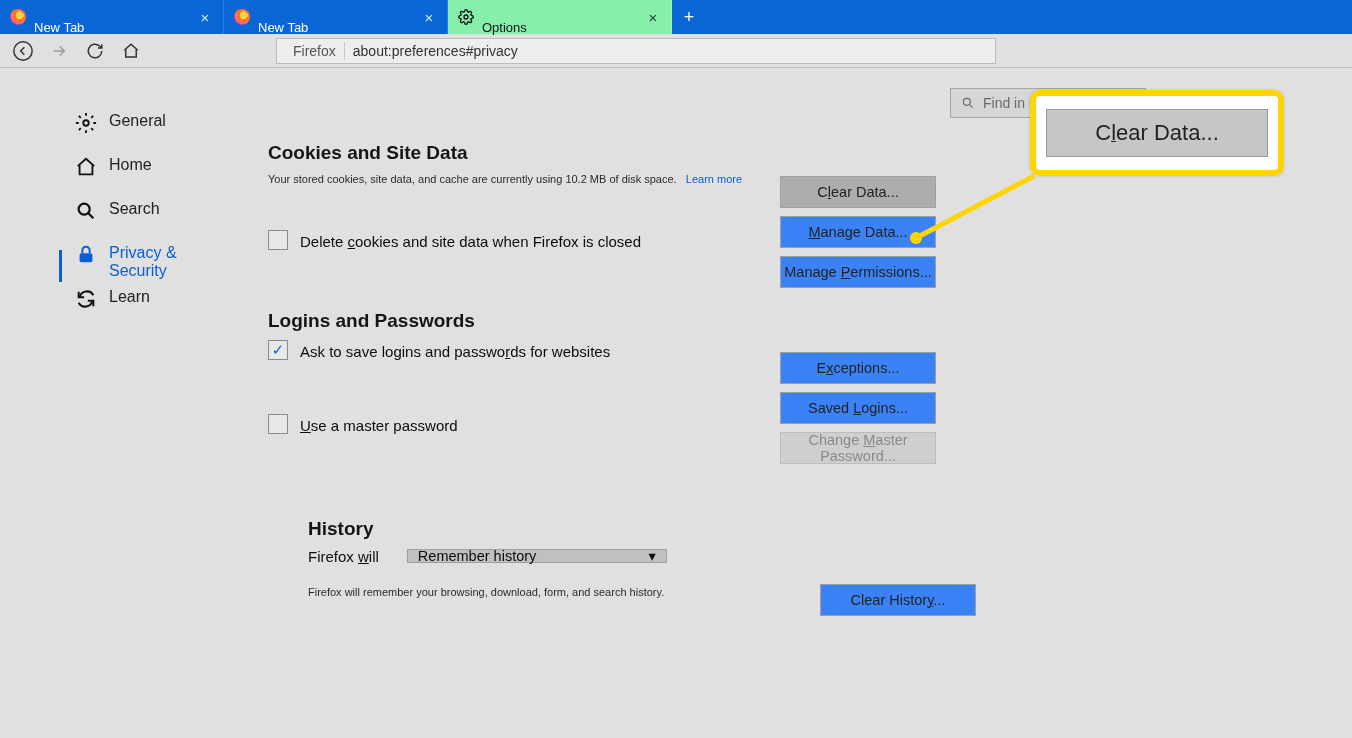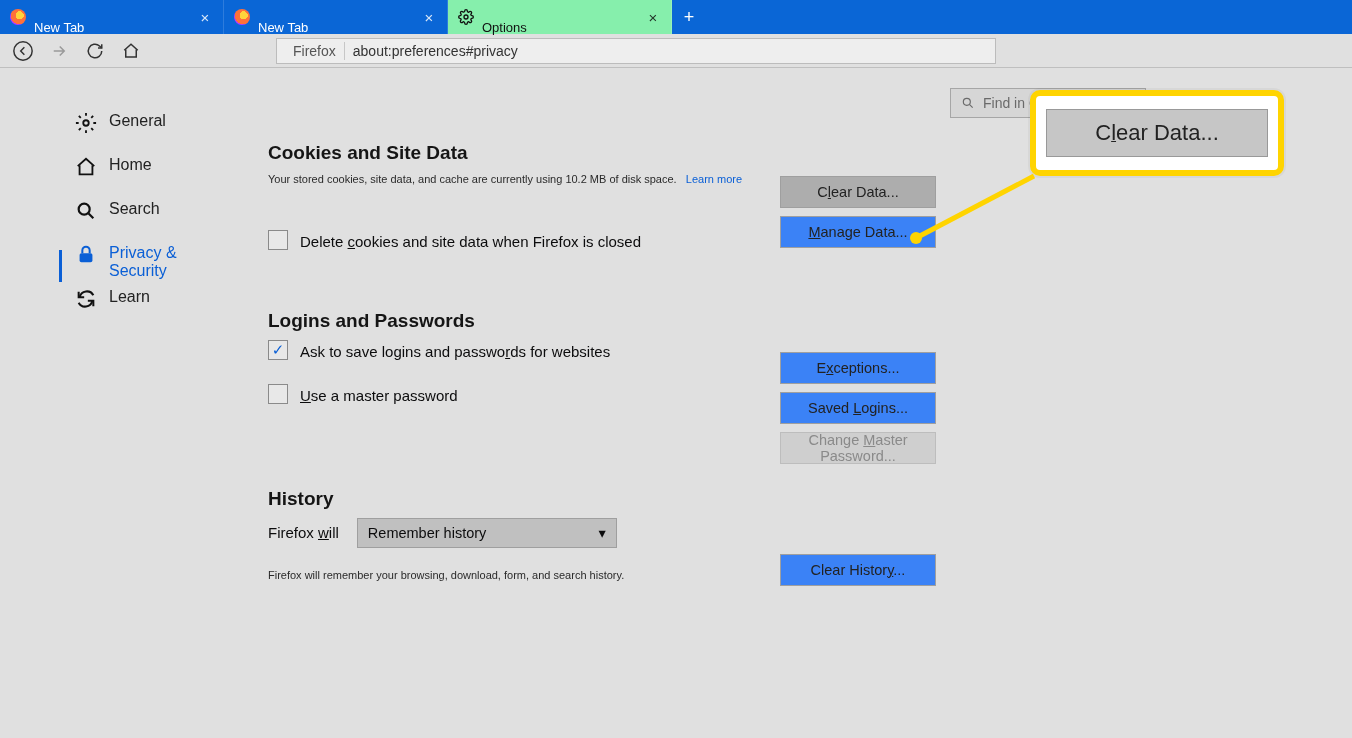--- a/index.html
+++ b/index.html
@@ -35,22 +35,22 @@
   .searchbox { width:196px; height:30px; border:1px solid #a6a6a6; background:#d6d6d6; display:flex; align-items:center; gap:8px; padding:0 10px; color:#6a6a6a; font-size:14px; }
   .section-title { font-size:19px; font-weight:600; margin:24px 0 8px; color:#151515; }
   .desc { font-size:11px; color:#2a2a2a; max-width:510px; line-height:1.45; }
   .link { color:#0a5fd6; }
   .right-col { position:absolute; left:512px; display:flex; flex-direction:column; gap:8px; }
   .btn { width:156px; height:32px; border:1px solid #9f9f9f; background:#3b82f6; display:flex; align-items:center; justify-content:center; font-size:14.5px; color:#222; text-align:center; }
   .btn.primary { background:#adadad; }
   .btn.disabled { color:#8a8a8a; background:#cfcfcf; border-color:#bdbdbd; }
   .chk-row { display:flex; align-items:flex-end; gap:12px; margin-top:18px; font-size:15px; }
   .chk { width:20px; height:20px; border:1px solid #8a8a8a; background:#e8e8e8; display:flex; align-items:center; justify-content:center; color:#0a5fd6; font-size:15px; }
-  .select { width:260px; height:30px; border:1px solid #9f9f9f; background:#c0c0c0; display:flex; align-items:center; justify-content:space-between; padding:0 10px; font-size:14.5px; margin-left:6px; }
-  .history-row { display:flex; align-items:center; gap:12px; margin-top:6px; }
+  .select { width:260px; height:14px; border:1px solid #9f9f9f; background:#c0c0c0; display:flex; align-items:center; justify-content:space-between; padding:0 10px; font-size:14.5px; margin-left:6px; }
+  .history-row { display:flex; align-items:center; gap:22px; margin-top:6px; }
   .underline { text-decoration: underline; text-decoration-thickness:1px; }
 
   
   .callout { position:absolute; left:1030px; top:90px; width:254px; height:86px; border:6px solid #ffd400; border-radius:10px; background:#fff; display:flex; align-items:center; justify-content:center; box-shadow:0 0 0 2px rgba(0,0,0,0.04); }
   .callout-btn { width:222px; height:48px; border:1px solid #999; background:#c6c6c6; display:flex; align-items:center; justify-content:center; font-size:22px; color:#222; }
   svg.line-annot { position:absolute; left:0; top:0; pointer-events:none; overflow:visible; }
   .dot { position:absolute; width:12px; height:12px; border-radius:50%; background:#ffd400; left:910px; top:232px; }
 </style>
 </head>
 <body>
@@ -182,20 +182,23 @@
         <span>Your stored cookies, site data, and cache are currently using 10.2 MB of disk space.</span>
         &nbsp;&nbsp;<span class="link">Learn more</span>
       </div>
       <div class="right-col" style="top:34px;">
         <div class="btn primary">
             <span>C<span class="underline">l</span>ear Data...</span>
           </div>
         <div class="btn">
             <span><span class="underline">M</span>anage Data...</span>
           </div>
+        <div class="btn">
+            <span>Manage <span class="underline">P</span>ermissions...</span>
+          </div>
       </div>
       <div class="chk-row" style="margin-top:42px;">
         <div class="chk"></div>
         <span>Delete <span class="underline">c</span>ookies and site data when Firefox is closed</span>
       </div>
     </div>
 
     <div style="position:relative; margin-top:60px;">
       <div class="section-title">Logins and Passwords</div>
       <div class="chk-row" style="margin-top:8px;">
@@ -206,27 +209,27 @@
         <div class="btn">
             <span>E<span class="underline">x</span>ceptions...</span>
           </div>
         <div class="btn">
             <span>Saved <span class="underline">L</span>ogins...</span>
           </div>
         <div class="btn disabled">
             <span>Change <span class="underline">M</span>aster Password...</span>
           </div>
       </div>
-      <div class="chk-row" style="margin-top:24px;">
+      <div class="chk-row" style="margin-top:54px;">
         <div class="chk"></div>
         <span><span class="underline">U</span>se a master password</span>
       </div>
     </div>
 
-    <div style="position:relative; margin-top:84px;">
+    <div style="position:relative; margin-top:84px;margin-left:40px;">
       <div class="section-title">History</div>
       <div class="history-row">
         <span>Firefox <span class="underline">w</span>ill</span>
         <div class="select">
           <span>Remember history</span>
           <span>▾</span>
         </div>
       </div>
       <div class="desc" style="margin-top:20px; max-width:560px;">Firefox will remember your browsing, download, form, and search history.</div>
       <div class="right-col" style="top:66px;align-items:center;">

